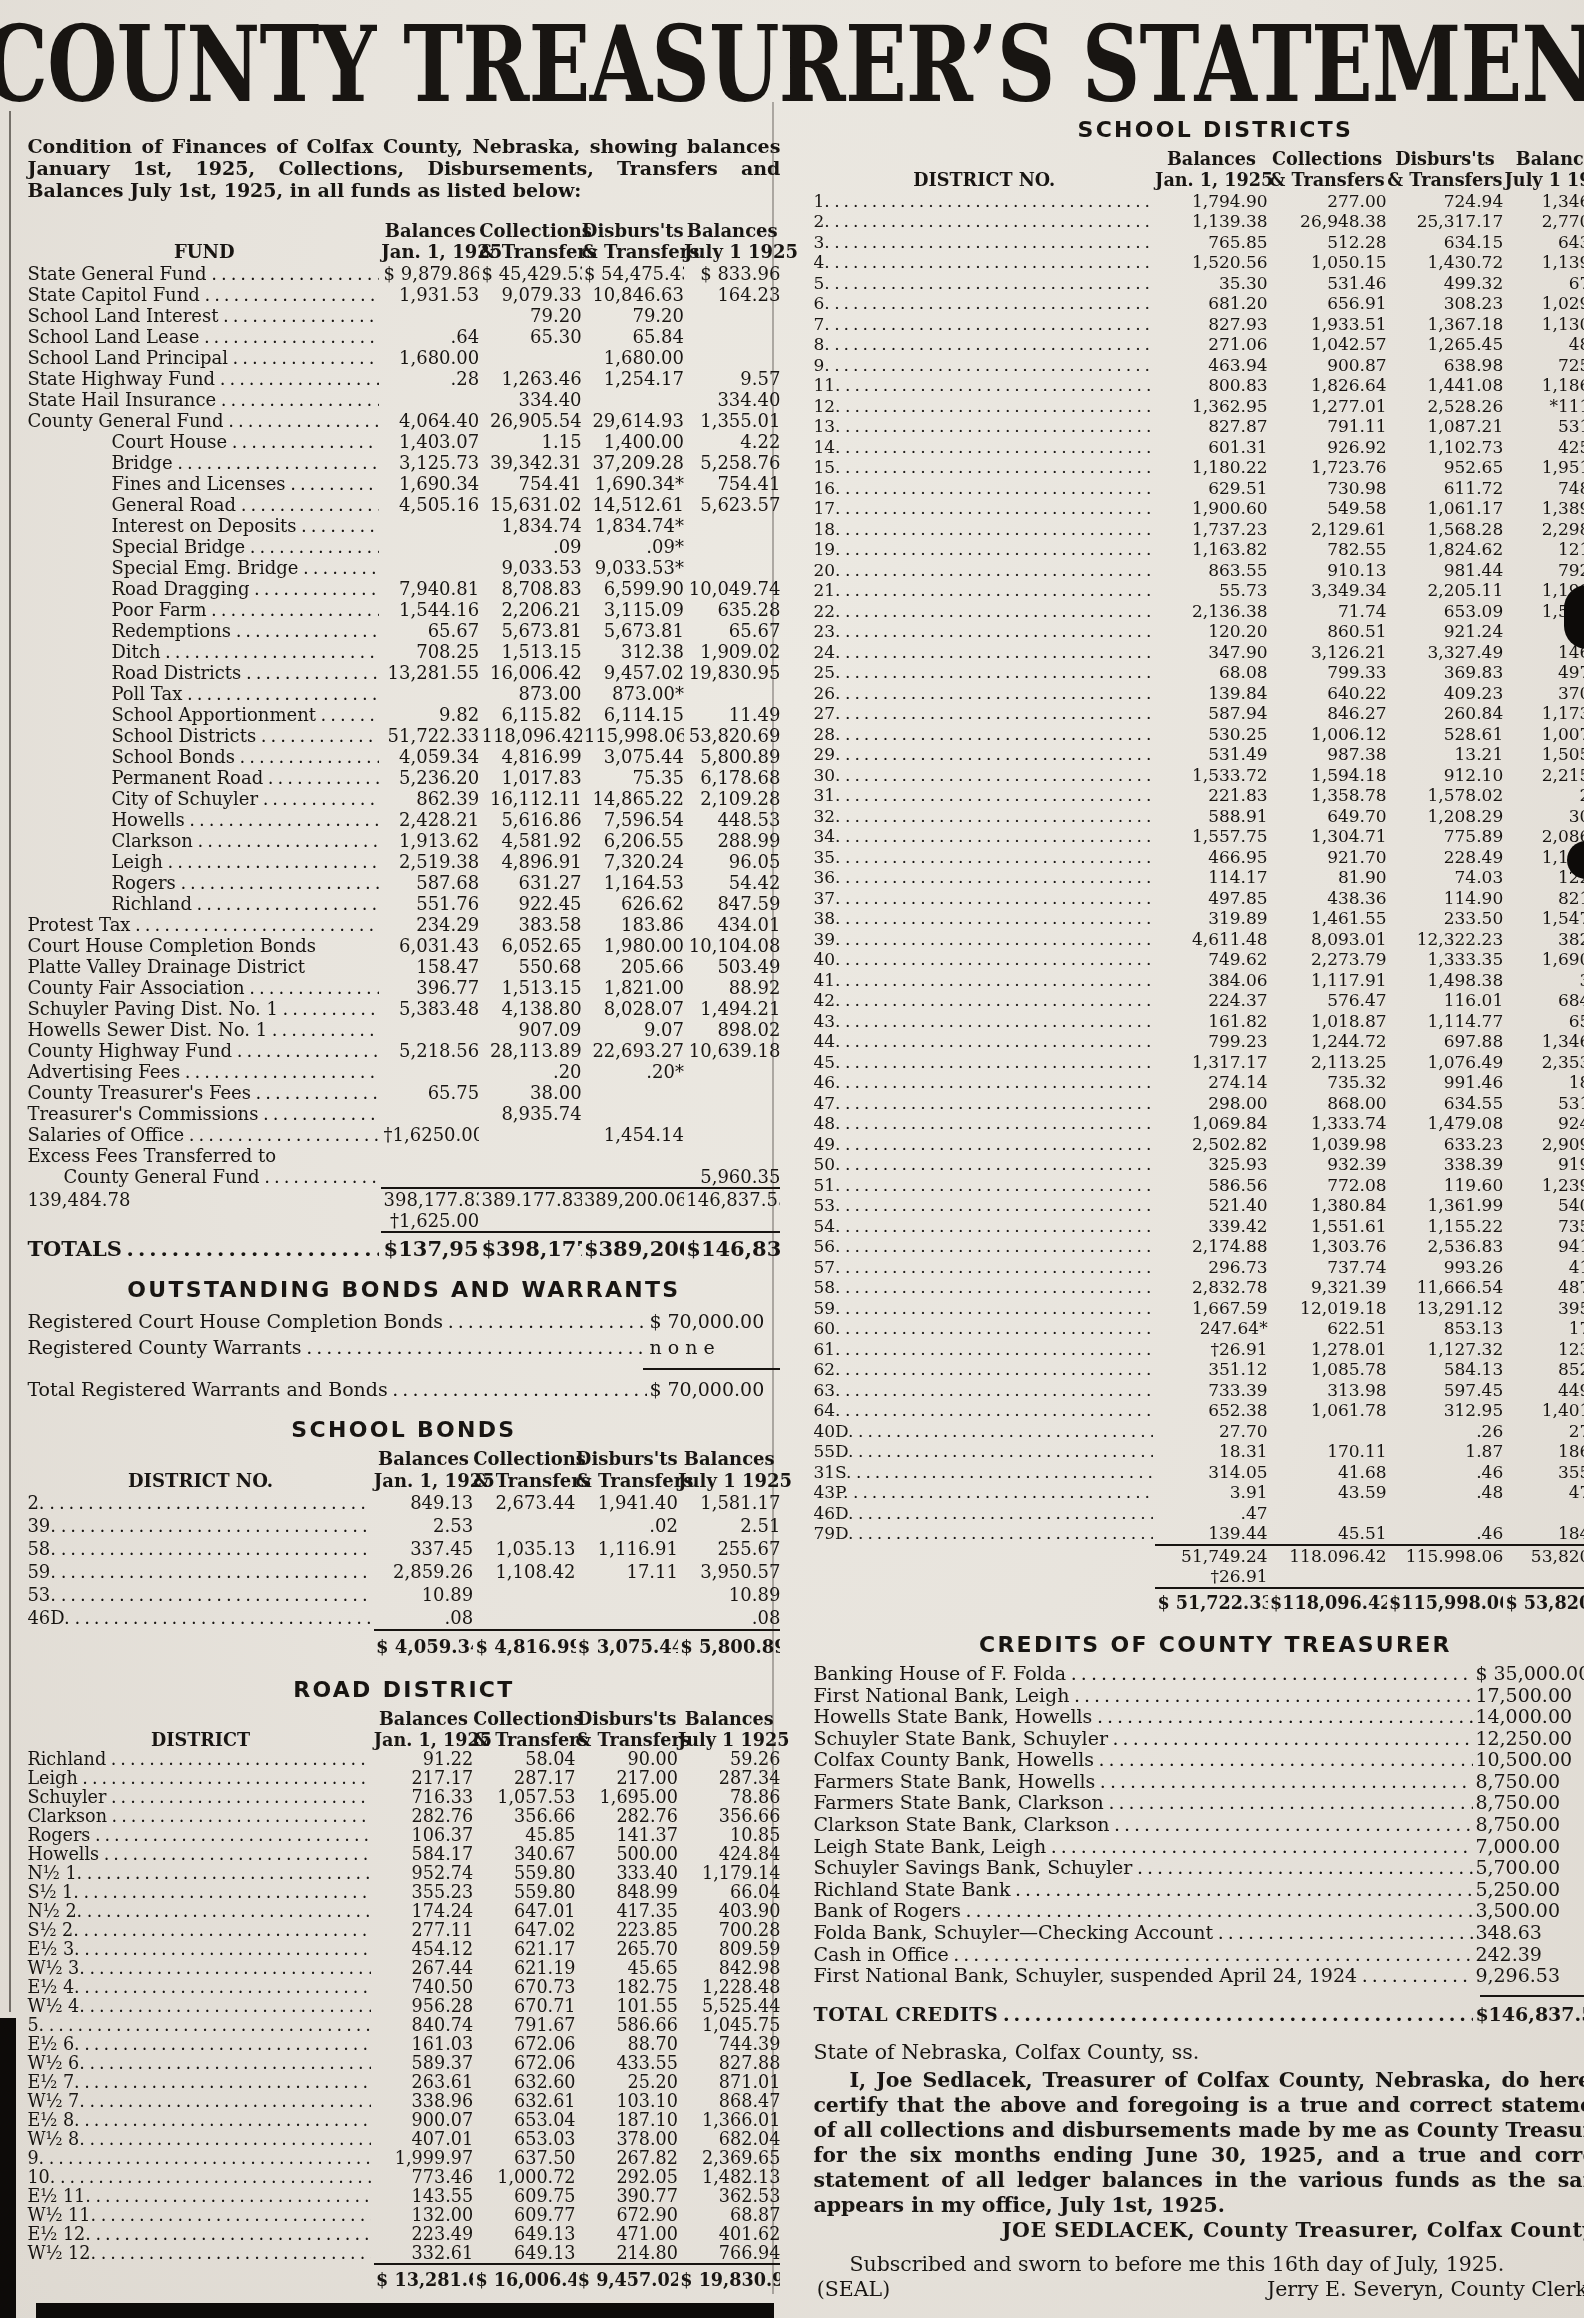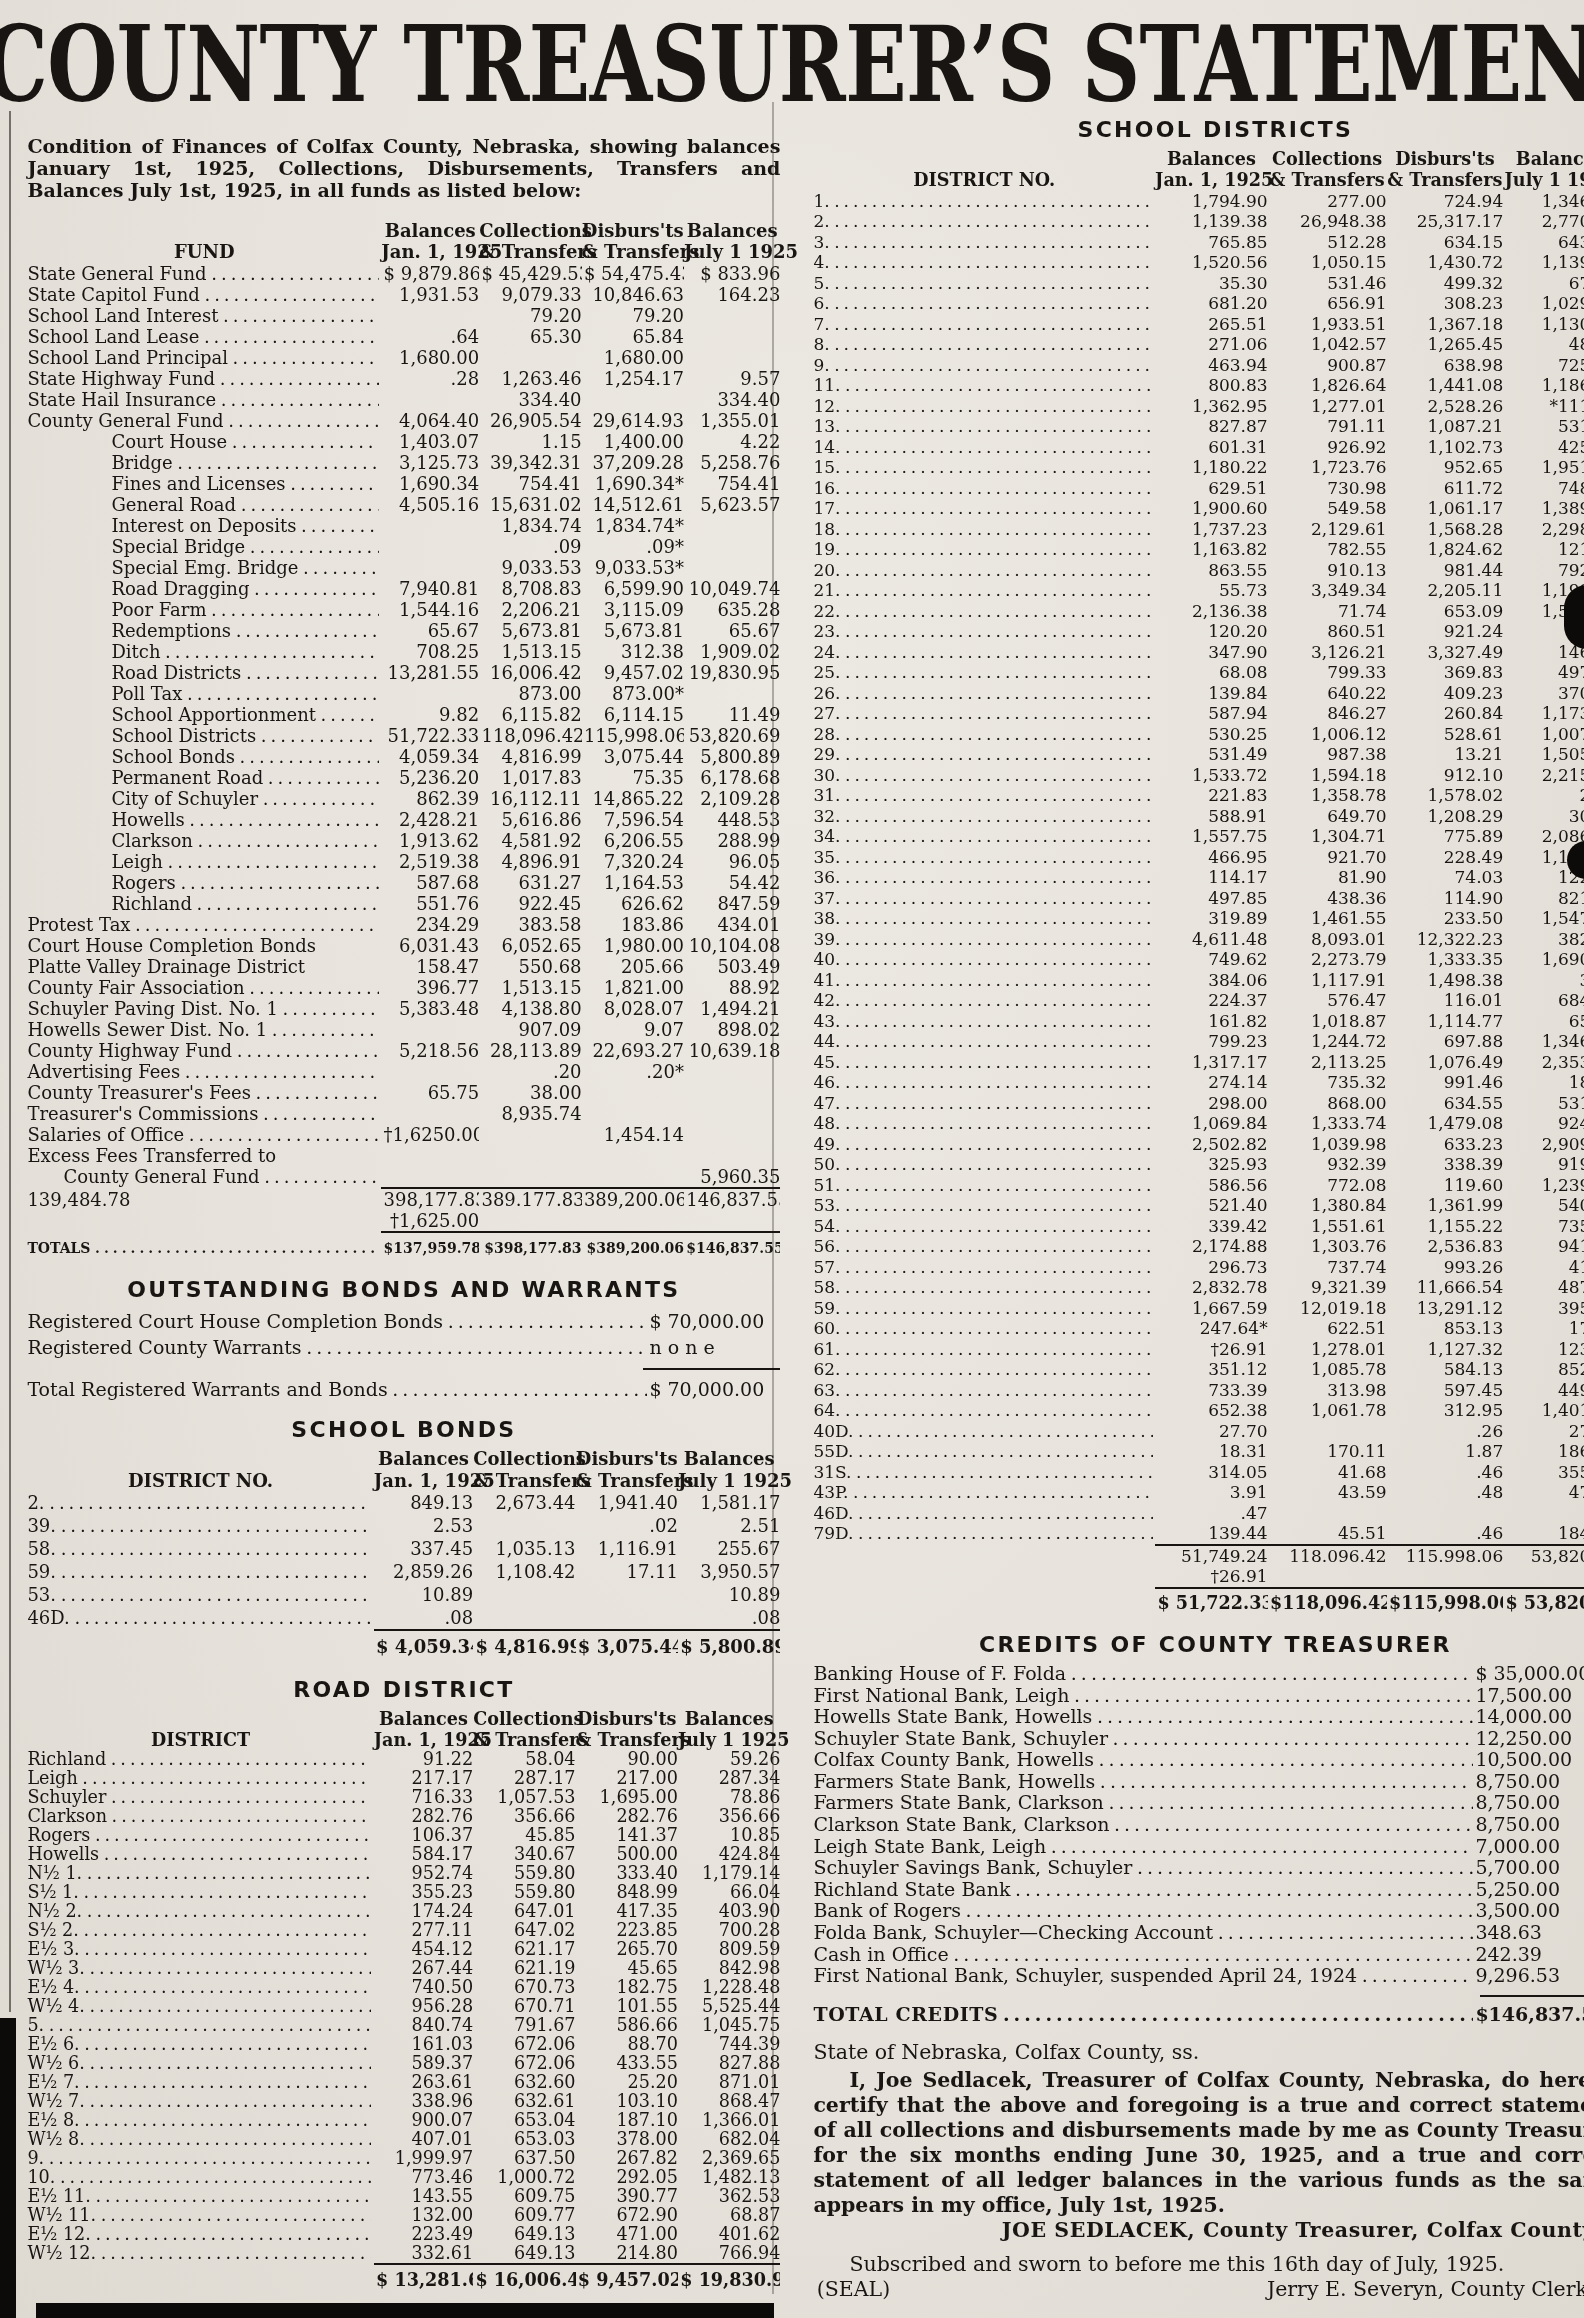--- a/index.html
+++ b/index.html
@@ -49,21 +49,21 @@
   .lbl.l2 .txt{padding-left:36px;}
   .num-lbl{display:block;padding-right:15px;white-space:nowrap;}
   .rule-cell{padding:6.8px 0 4.6px 15px;}
   .rule-cell::after{content:"";display:block;border-top:2.8px solid #171411;}
   tr.total td{font-weight:700;}
   
   .fund{font-size:18px;}
   .fund td{line-height:21px;}
   .fund th{font-size:18px;line-height:20.5px;}
   .fund col.c0{width:47%;}
-  .fund tr.total td{font-size:14px;padding-top:4.6px;padding-bottom:3.4px;}
+  .fund tr.total td{font-size:21px;padding-top:4.6px;padding-bottom:3.4px;}
   
   .sb{font-size:18px;}
   .sb td{line-height:23px;}
   .sb th{font-size:18px;line-height:20.5px;}
   .sb tr.total td{padding-top:3.4px;padding-bottom:4.6px;}
   
   .road{font-size:17.6px;}
   .road td{line-height:19px;}
   .road th{font-size:17.6px;line-height:20px;}
   .road tr.total td{padding-top:4.6px;padding-bottom:3.4px;}
@@ -1307,21 +1307,21 @@
               <td class="num-cell">308.23</td>
               <td class="num-cell">1,029.88</td>
             </tr>
             <tr>
               <td class="label-cell">
                 <div class="lbl">
                   <span class="txt">7.</span>
                   <span class="dots"></span>
                 </div>
               </td>
-              <td class="num-cell">265.51</td>
+              <td class="num-cell">827.93</td>
               <td class="num-cell">1,933.51</td>
               <td class="num-cell">1,367.18</td>
               <td class="num-cell">1,130.36</td>
             </tr>
             <tr>
               <td class="label-cell">
                 <div class="lbl">
                   <span class="txt">8.</span>
                   <span class="dots"></span>
                 </div>

